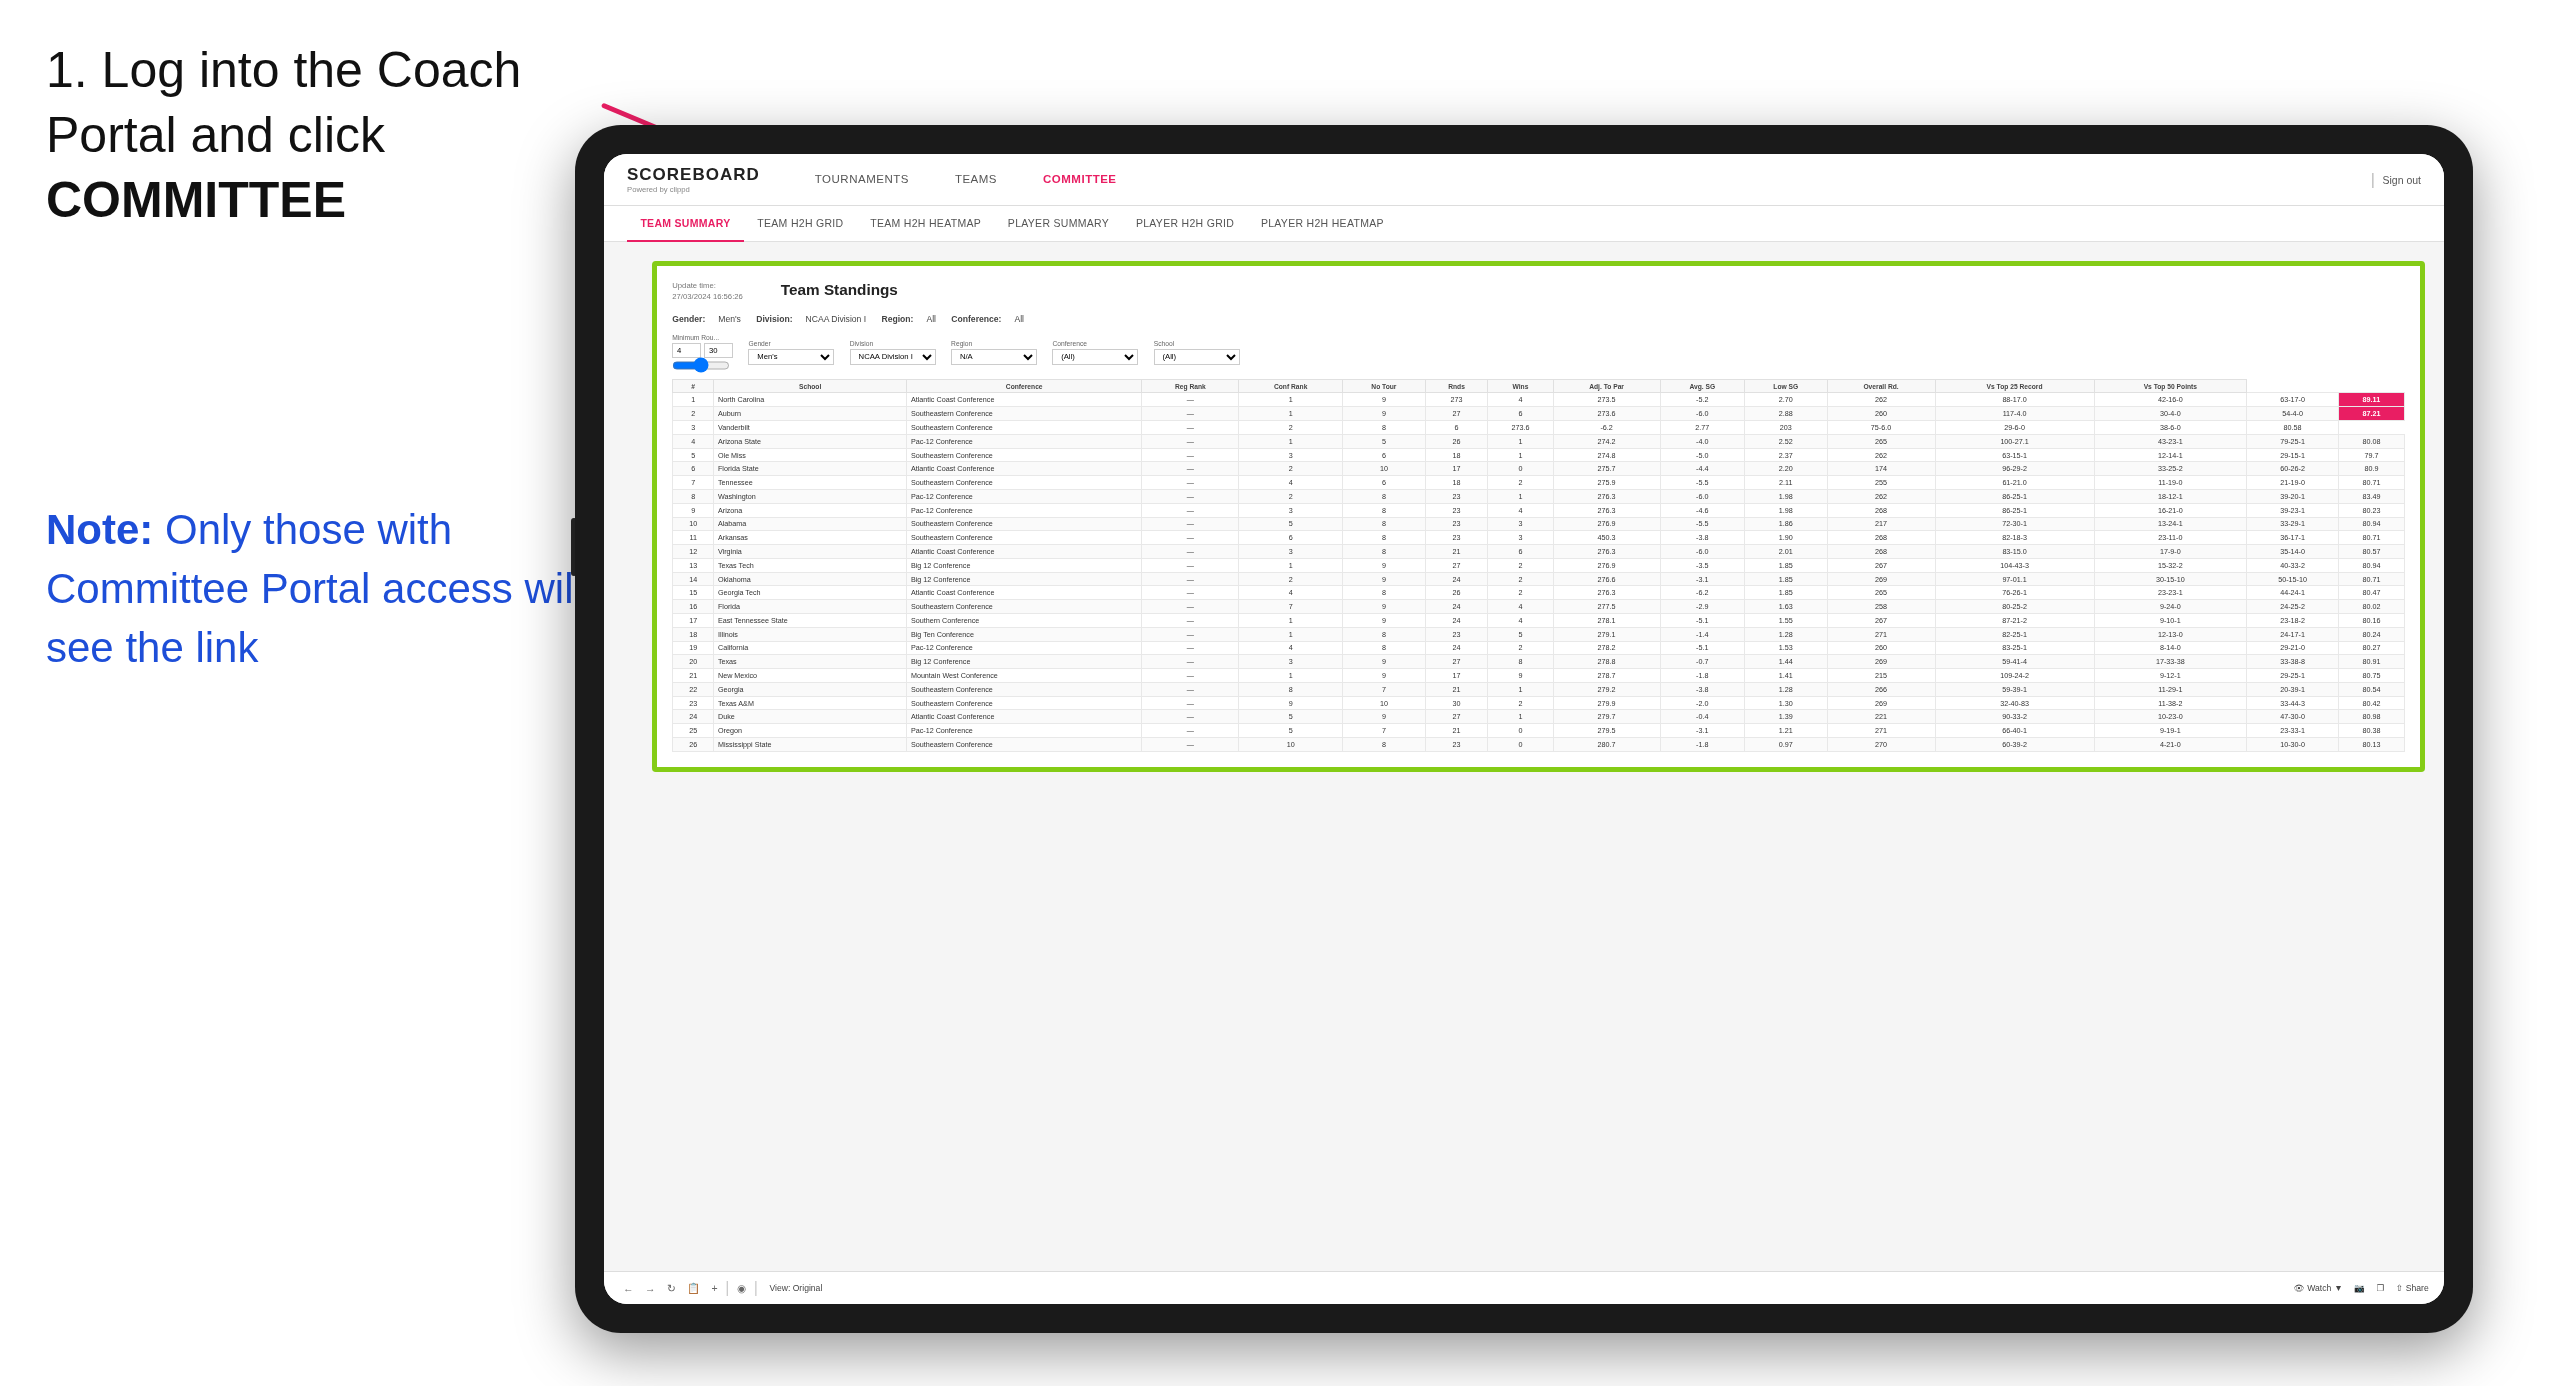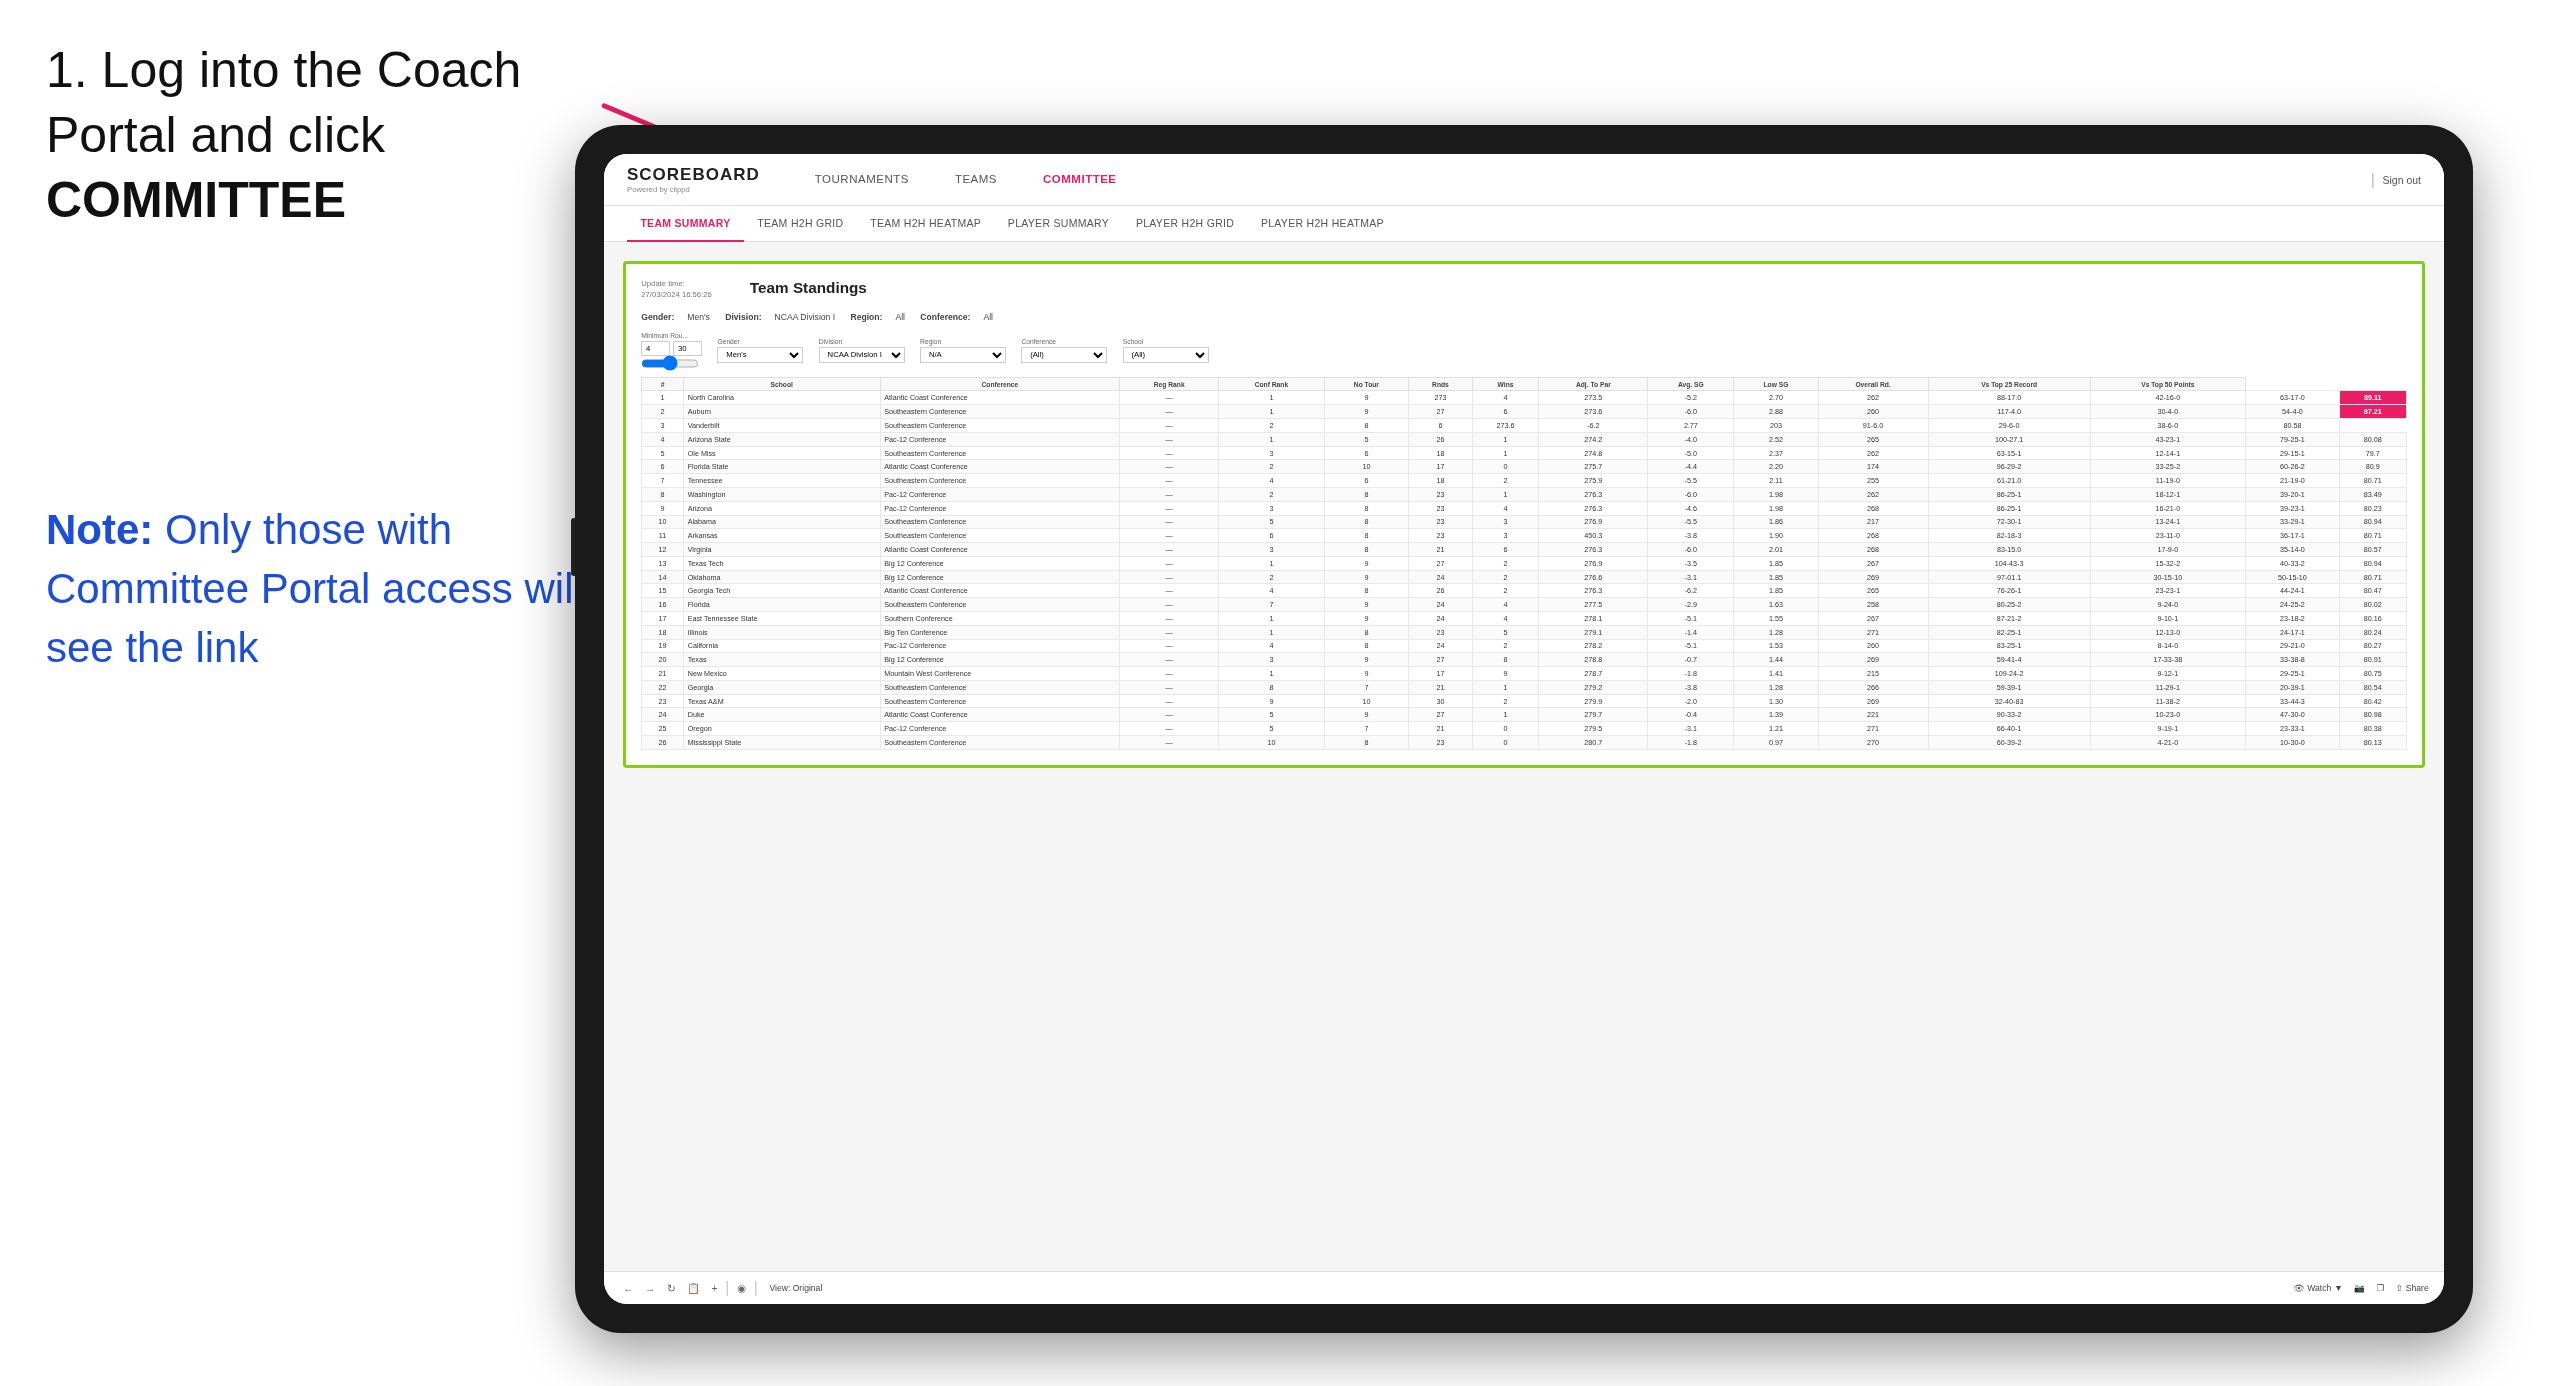--- a/index.html
+++ b/index.html
@@ -172,23 +172,24 @@
     
     .main-content {
       flex: 1;
       background: #f5f5f5;
       overflow: auto;
       padding: 19px;
     }
 
     .content-card {
       background: #fff;
-      border: 3px solid #84cc16;
+      border: 5px solid #84cc16;
       border-radius: 3.8px;
       padding: 15.3px;
+      margin-left: 29px;
     }
 
     .card-header {
       display: flex;
       align-items: flex-start;
       margin-bottom: 11.5px;
     }
 
     .update-time {
       font-size: 7.7px;
@@ -554,21 +555,21 @@
                     <td class="td-school">Vanderbilt</td>
                     <td class="td-conf">Southeastern Conference</td>
                     <td>—</td>
                     <td>2</td>
                     <td>8</td>
                     <td>6</td>
                     <td>273.6</td>
                     <td>-6.2</td>
                     <td>2.77</td>
                     <td>203</td>
-                    <td>91-6.0</td>
+                    <td>75-6.0</td>
                     <td>29-6-0</td>
                     <td>38-6-0</td>
                     <td>80.58</td>
                   </tr>
                   <tr>
                     <td>4</td>
                     <td class="td-school">Arizona State</td>
                     <td class="td-conf">Pac-12 Conference</td>
                     <td>—</td>
                     <td>1</td>

